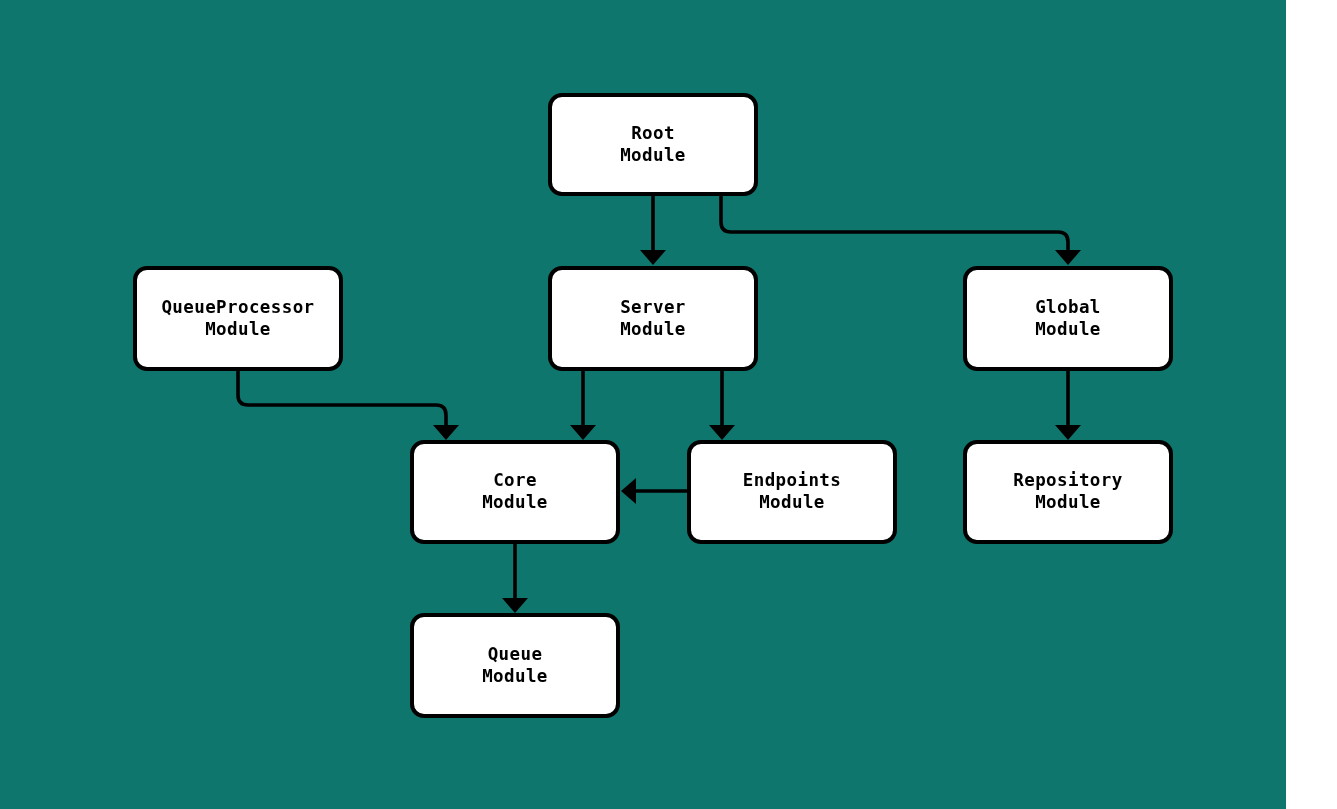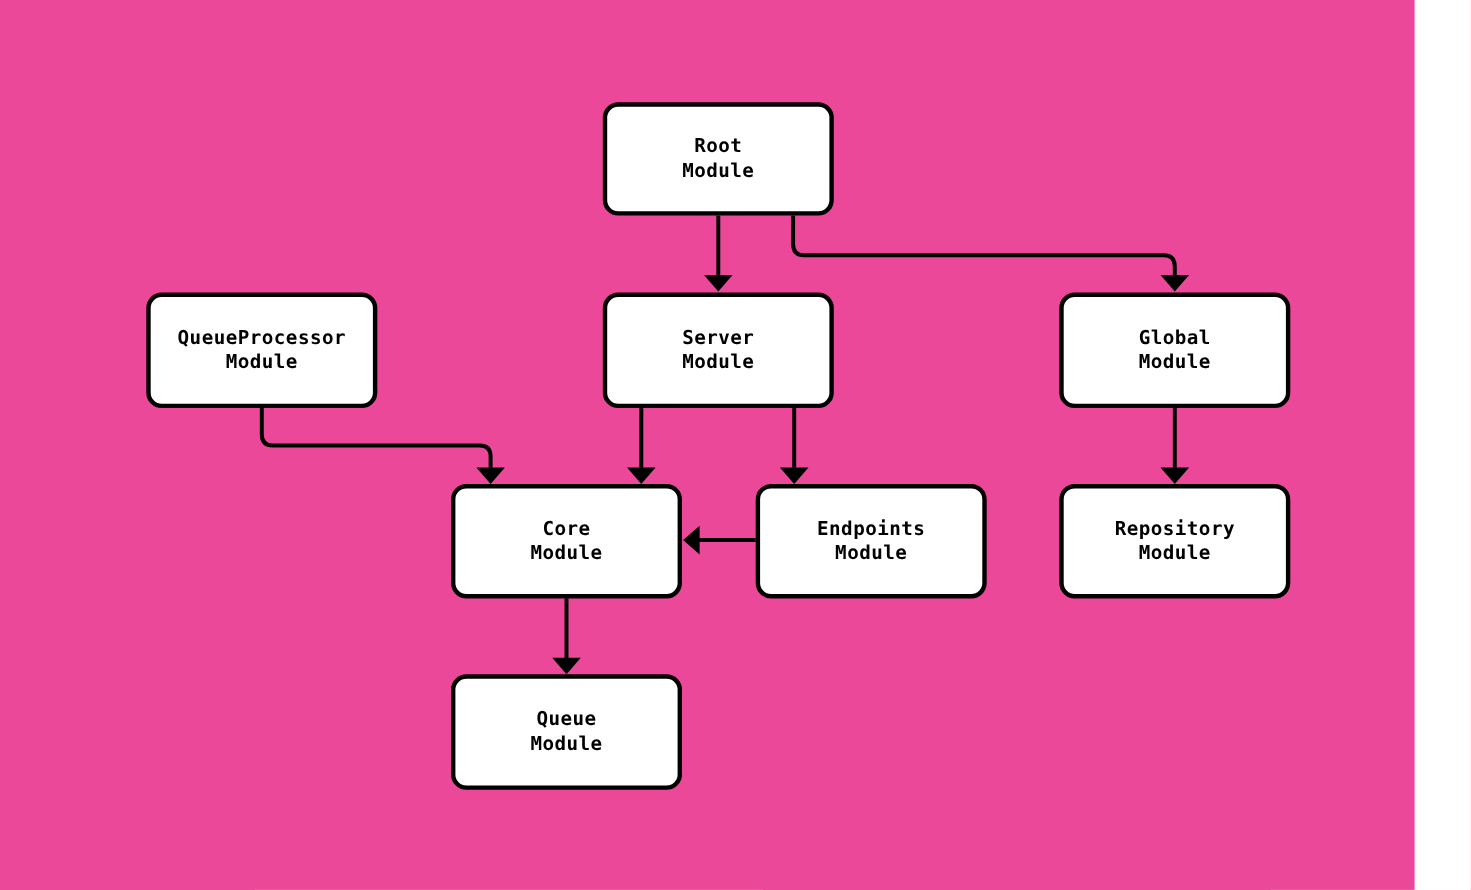--- a/index.html
+++ b/index.html
@@ -11,21 +11,21 @@
   body {
     width: 1337px;
     height: 809px;
     font-family: "DejaVu Sans Mono", "Liberation Mono", monospace;
     overflow: hidden;
   }
   #diagram-root {
     position: relative;
     width: 1286px;
     height: 809px;
-    background: #ec4899;
+    background: #0f766e;
   }
   svg.diagram-canvas {
     display: block;
     width: 1337px;
     height: 809px;
   }
   .node-box {
     fill: #ffffff;
     stroke: #000000;
     stroke-width: 4;

